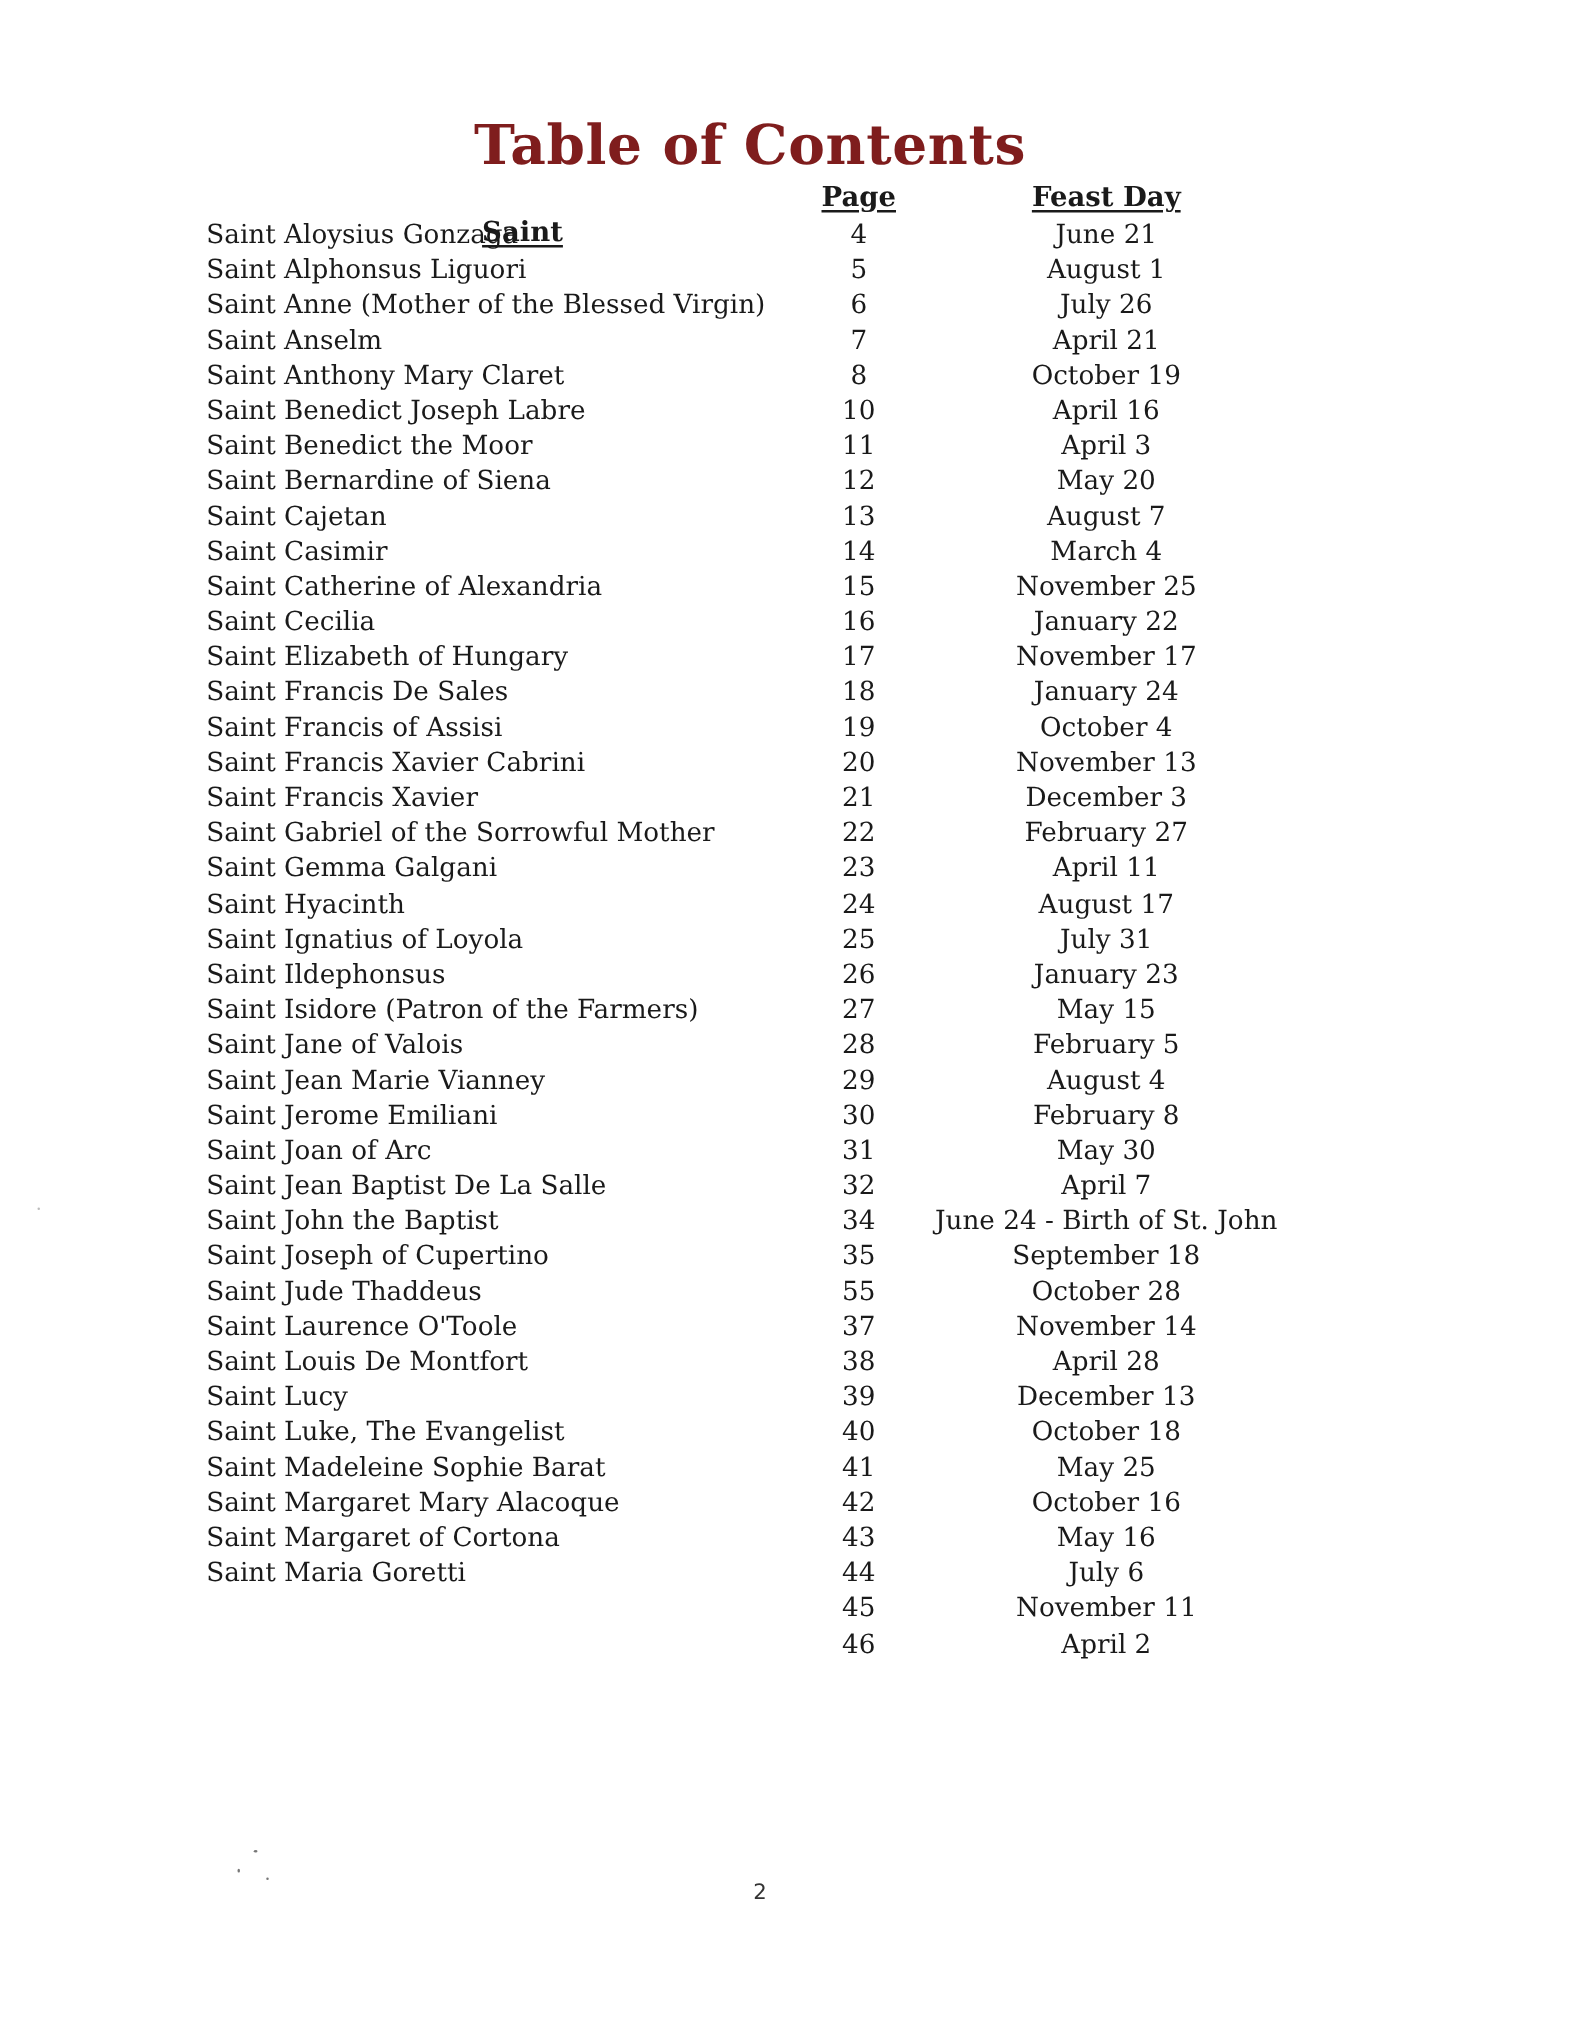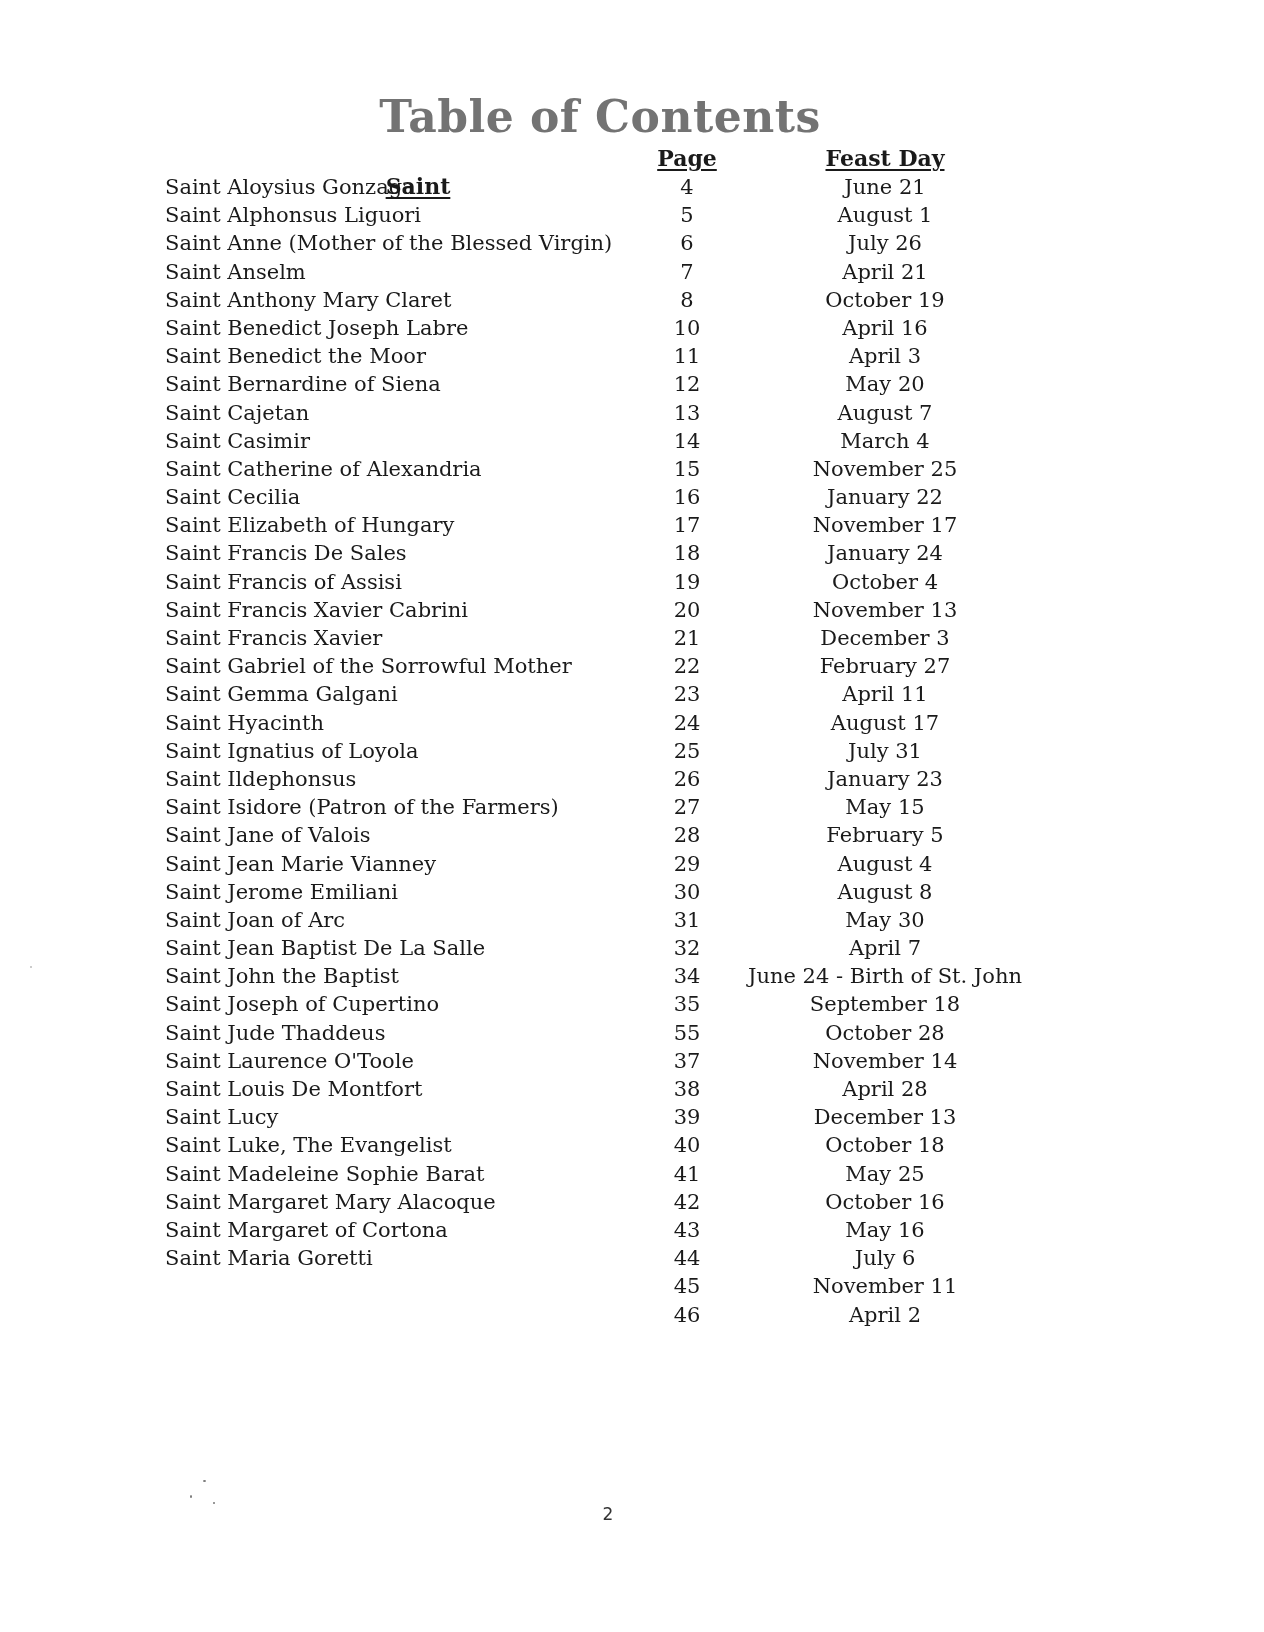--- a/index.html
+++ b/index.html
@@ -18,21 +18,21 @@
     .page-title {
       position: absolute;
       top: 62px;
       left: 0;
       width: 1200px;
       text-align: center;
       font-family: "DejaVu Serif", serif;
       font-weight: bold;
       font-size: 44px;
       letter-spacing: 0.5px;
-      color: #737373;
+      color: #7f1d1d;
     }
     .toc-table {
       position: absolute;
       top: 143px;
       left: 165px;
       width: 900px;
     }
     .row {
       position: relative;
       height: 28.2px;
@@ -222,21 +222,21 @@
         <div class="col-feast">February 5</div>
       </div>
       <div class="row">
         <div class="col-saint">Saint Jean Marie Vianney</div>
         <div class="col-page">29</div>
         <div class="col-feast">August 4</div>
       </div>
       <div class="row">
         <div class="col-saint">Saint Jerome Emiliani</div>
         <div class="col-page">30</div>
-        <div class="col-feast">August 8</div>
+        <div class="col-feast">February 8</div>
       </div>
       <div class="row">
         <div class="col-saint">Saint Joan of Arc</div>
         <div class="col-page">31</div>
         <div class="col-feast">May 30</div>
       </div>
       <div class="row">
         <div class="col-saint">Saint Jean Baptist De La Salle</div>
         <div class="col-page">32</div>
         <div class="col-feast">April 7</div>

